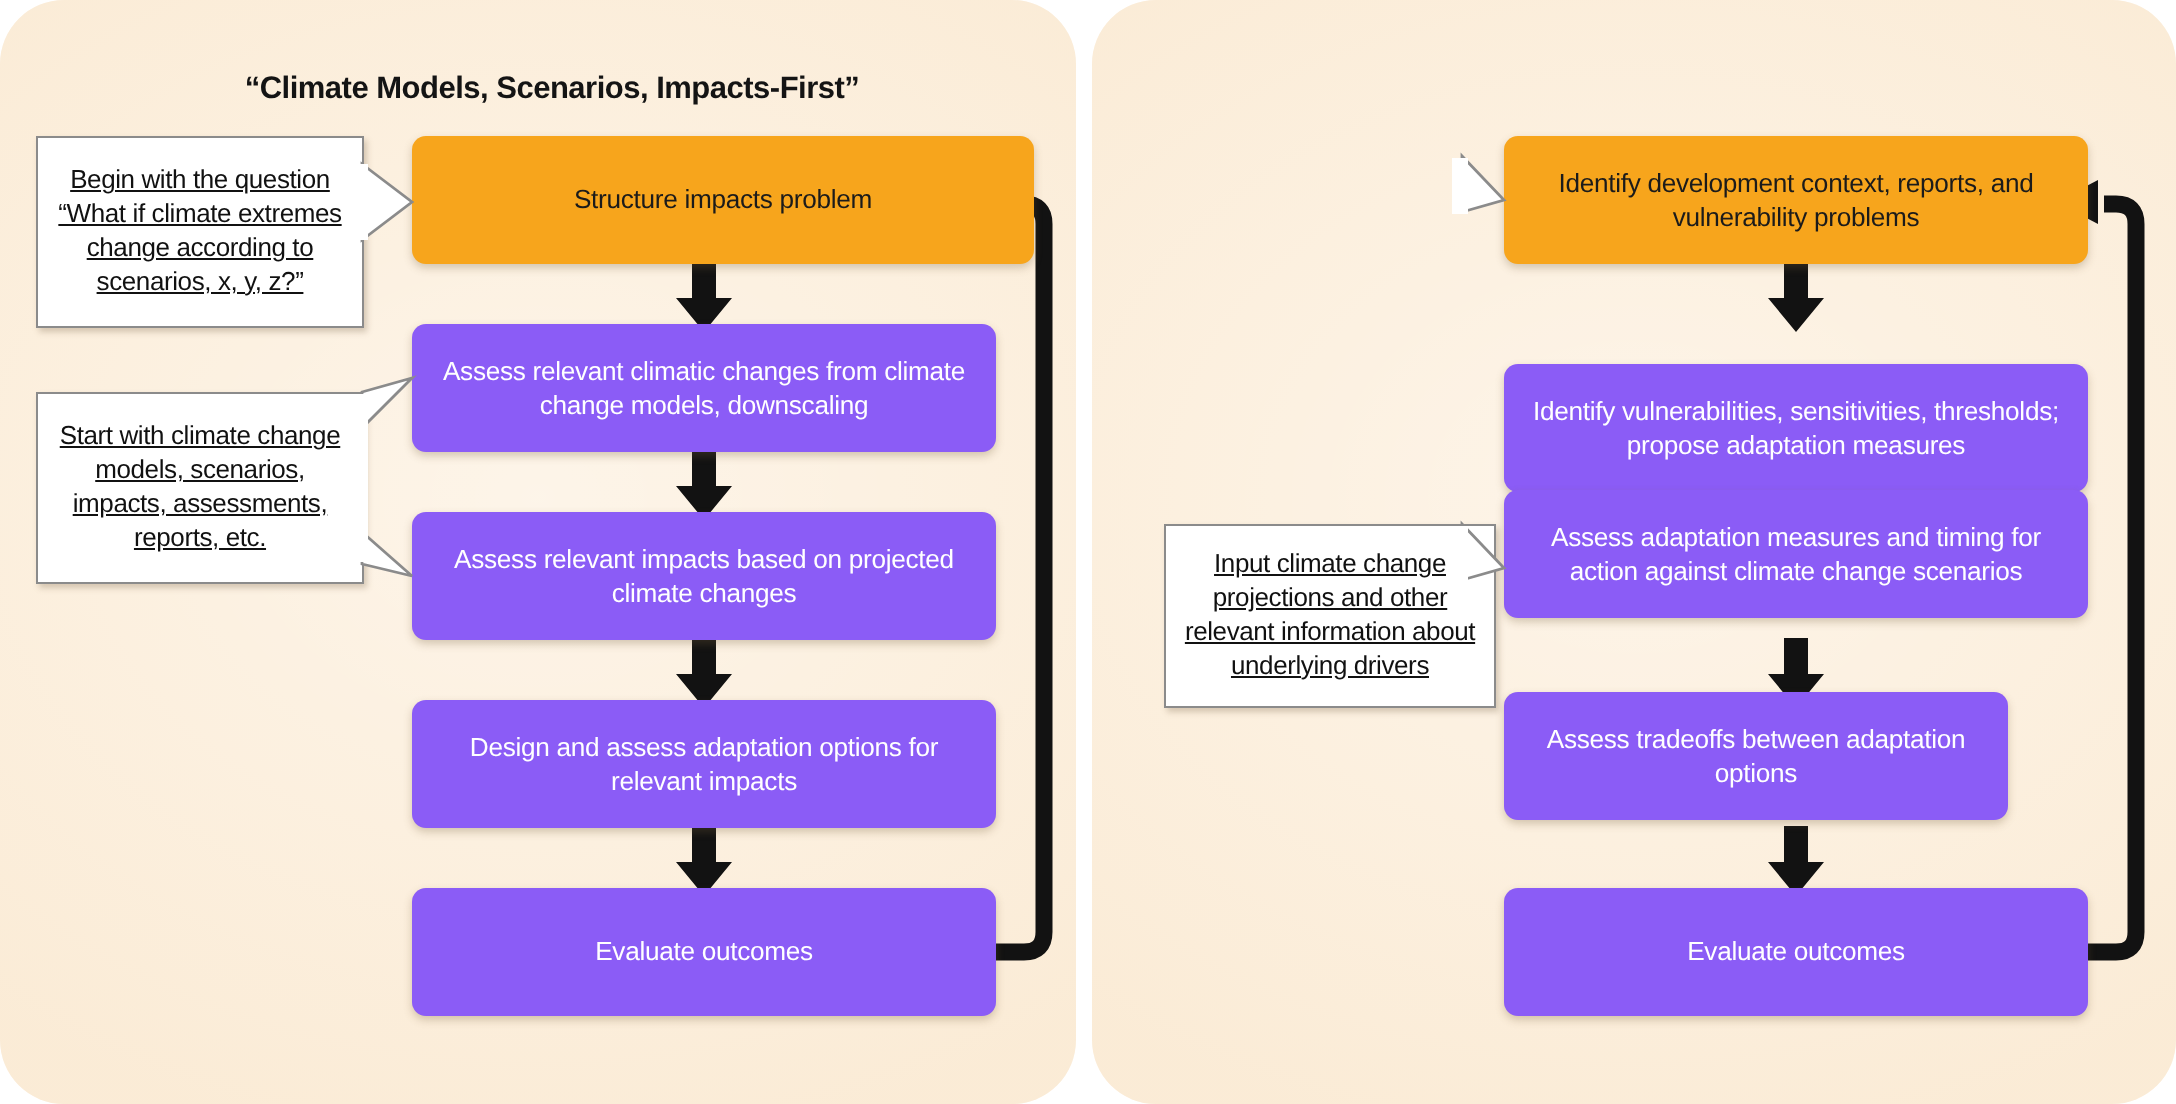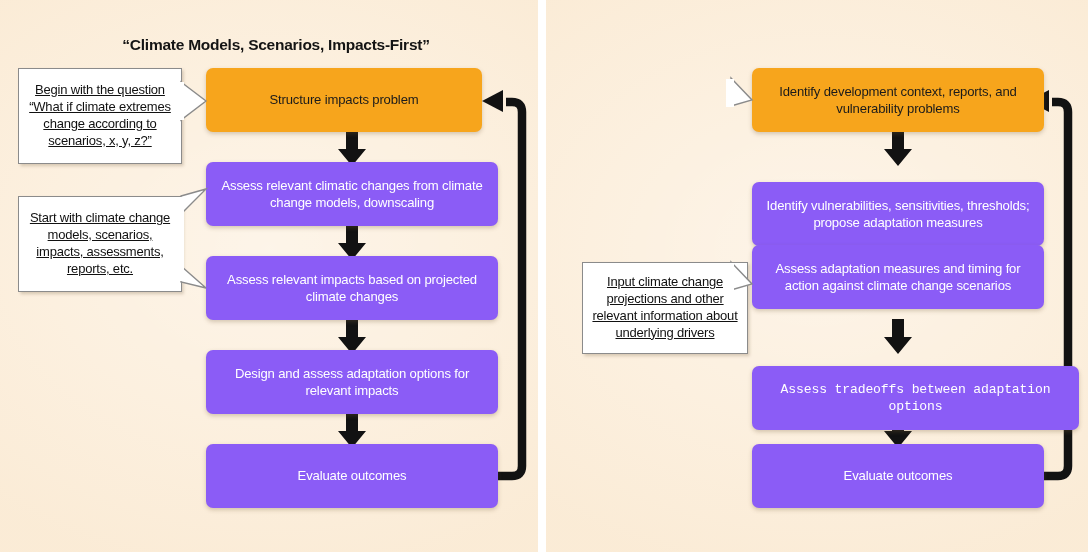--- a/index.html
+++ b/index.html
@@ -18,20 +18,21 @@
     height: 552px;
     overflow: hidden;
     background: #ffffff;
   }
   .panel {
     position: absolute;
     top: 0;
     height: 552px;
     background: #fcefdd;
     overflow: hidden;
+    border-radius: 32px;
   }
   .panel-left  { left: 0px;   width: 538px; }
   .panel-right { left: 546px; width: 542px; }
 
   
   .panel::after {
     content: "";
     position: absolute;
     inset: 0;
     background: radial-gradient(ellipse 80% 60% at 50% 45%,
@@ -131,21 +132,21 @@
         <path d="M346,319 L358,319 L358,337 L366,337 L352,354 L338,337 L346,337 Z"></path>
         <path d="M346,413 L358,413 L358,431 L366,431 L352,448 L338,431 L346,431 Z"></path>
       </g>
 
       <g fill="none" stroke="#121212" stroke-width="8.5" stroke-linecap="butt">
         <path d="M498,476 L512,476 Q522,476 522,466 L522,112 Q522,102 512,102 L506,102"></path>
       </g>
       <path d="M482,101 L503,90 L503,112 Z" fill="#121212"></path>
     </svg>
 
-    <div class="pbox orange" style="left:206px; top:68px; width:276px; height:64px;">
+    <div class="pbox orange" style="left:206px; top:68px; width:311px; height:64px;">
       <span>Structure impacts problem</span>
     </div>
 
     <div class="pbox blue" style="left:206px; top:162px; width:292px; height:64px;">
       <span>Assess relevant climatic changes from climate change models, downscaling</span>
     </div>
 
     <div class="pbox blue" style="left:206px; top:256px; width:292px; height:64px;">
       <span>Assess relevant impacts based on projected climate changes</span>
     </div>
@@ -199,21 +200,21 @@
     </div>
 
     <div class="pbox blue" style="left:206px; top:162px; width:292px; height:64px;margin-top:20px;">
       <span>Identify vulnerabilities, sensitivities, thresholds; propose adaptation measures</span>
     </div>
 
     <div class="pbox blue" style="left:206px; top:245px; width:292px; height:64px;">
       <span>Assess adaptation measures and timing for action against climate change scenarios</span>
     </div>
 
-    <div class="pbox blue" style="left:206px; top:366px; width:327px; height:64px;font-family:Liberation Mono, monospace;">
+    <div class="pbox blue" style="left:206px; top:346px; width:252px; height:64px;">
       <span>Assess tradeoffs between adaptation options</span>
     </div>
 
     <div class="pbox blue" style="left:206px; top:444px; width:292px; height:64px;">
       <span>Evaluate outcomes</span>
     </div>
 
 
     <div class="note" style="left:20px; top:262px; width:166px; height:92px;margin-left:16px;">
       <span class="note-text">Input climate change projections and other relevant information about underlying drivers</span>

